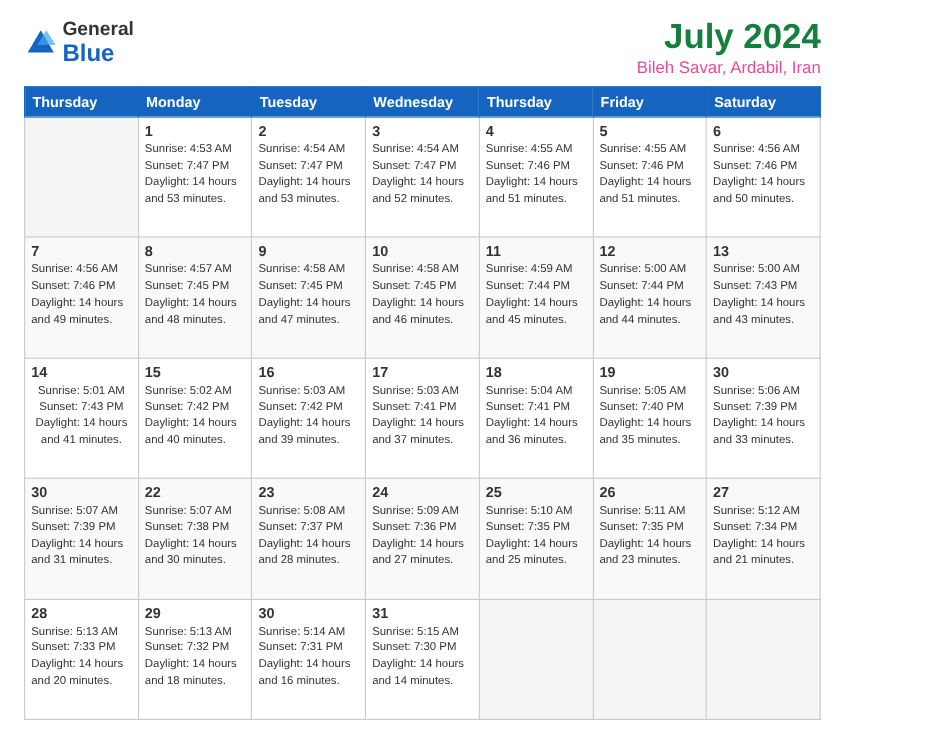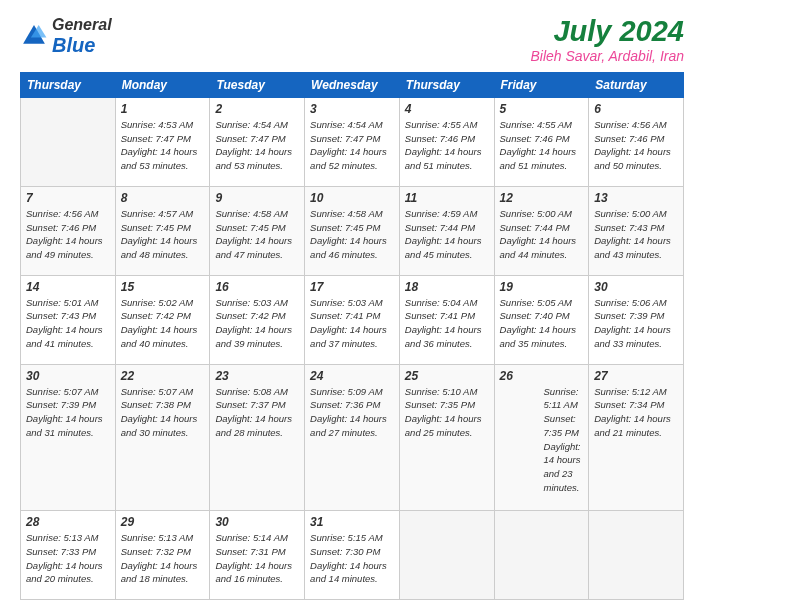--- a/index.html
+++ b/index.html
@@ -9,21 +9,20 @@
       width: 792px;
       height: 612px;
       overflow: hidden;
     }
     .page {
       width: 720px;
       height: 612px;
       padding: 16px 36px 12px 20px;
       display: flex;
       flex-direction: column;
-      font-style: italic;
     }
     .header {
       display: flex;
       justify-content: space-between;
       align-items: flex-start;
       margin-bottom: 8px;
     }
     .logo {
       display: flex;
       align-items: center;
@@ -229,21 +228,21 @@
             <span class="day-number">13</span>
             <div class="day-info" style="white-space: pre-line;">Sunrise: 5:00 AM
 Sunset: 7:43 PM
 Daylight: 14 hours
 and 43 minutes.</div>
           </td>
         </tr>
         <tr>
           <td>
             <span class="day-number">14</span>
-            <div class="day-info" style="white-space: pre-line;">Sunrise: 5:01 AM
+            <div class="day-info" style="white-space: pre-line; text-align: center;">Sunrise: 5:01 AM
 Sunset: 7:43 PM
 Daylight: 14 hours
 and 41 minutes.</div>
           </td>
           <td>
             <span class="day-number">15</span>
             <div class="day-info" style="white-space: pre-line;">Sunrise: 5:02 AM
 Sunset: 7:42 PM
 Daylight: 14 hours
 and 40 minutes.</div>
@@ -315,21 +314,21 @@
           </td>
           <td>
             <span class="day-number">25</span>
             <div class="day-info" style="white-space: pre-line;">Sunrise: 5:10 AM
 Sunset: 7:35 PM
 Daylight: 14 hours
 and 25 minutes.</div>
           </td>
           <td>
             <span class="day-number">26</span>
-            <div class="day-info" style="white-space: pre-line; margin-left: 44px;">Sunrise: 5:11 AM
+            <div class="day-info" style="white-space: pre-line;">Sunrise: 5:11 AM
 Sunset: 7:35 PM
 Daylight: 14 hours
 and 23 minutes.</div>
           </td>
           <td>
             <span class="day-number">27</span>
             <div class="day-info" style="white-space: pre-line;">Sunrise: 5:12 AM
 Sunset: 7:34 PM
 Daylight: 14 hours
 and 21 minutes.</div>

